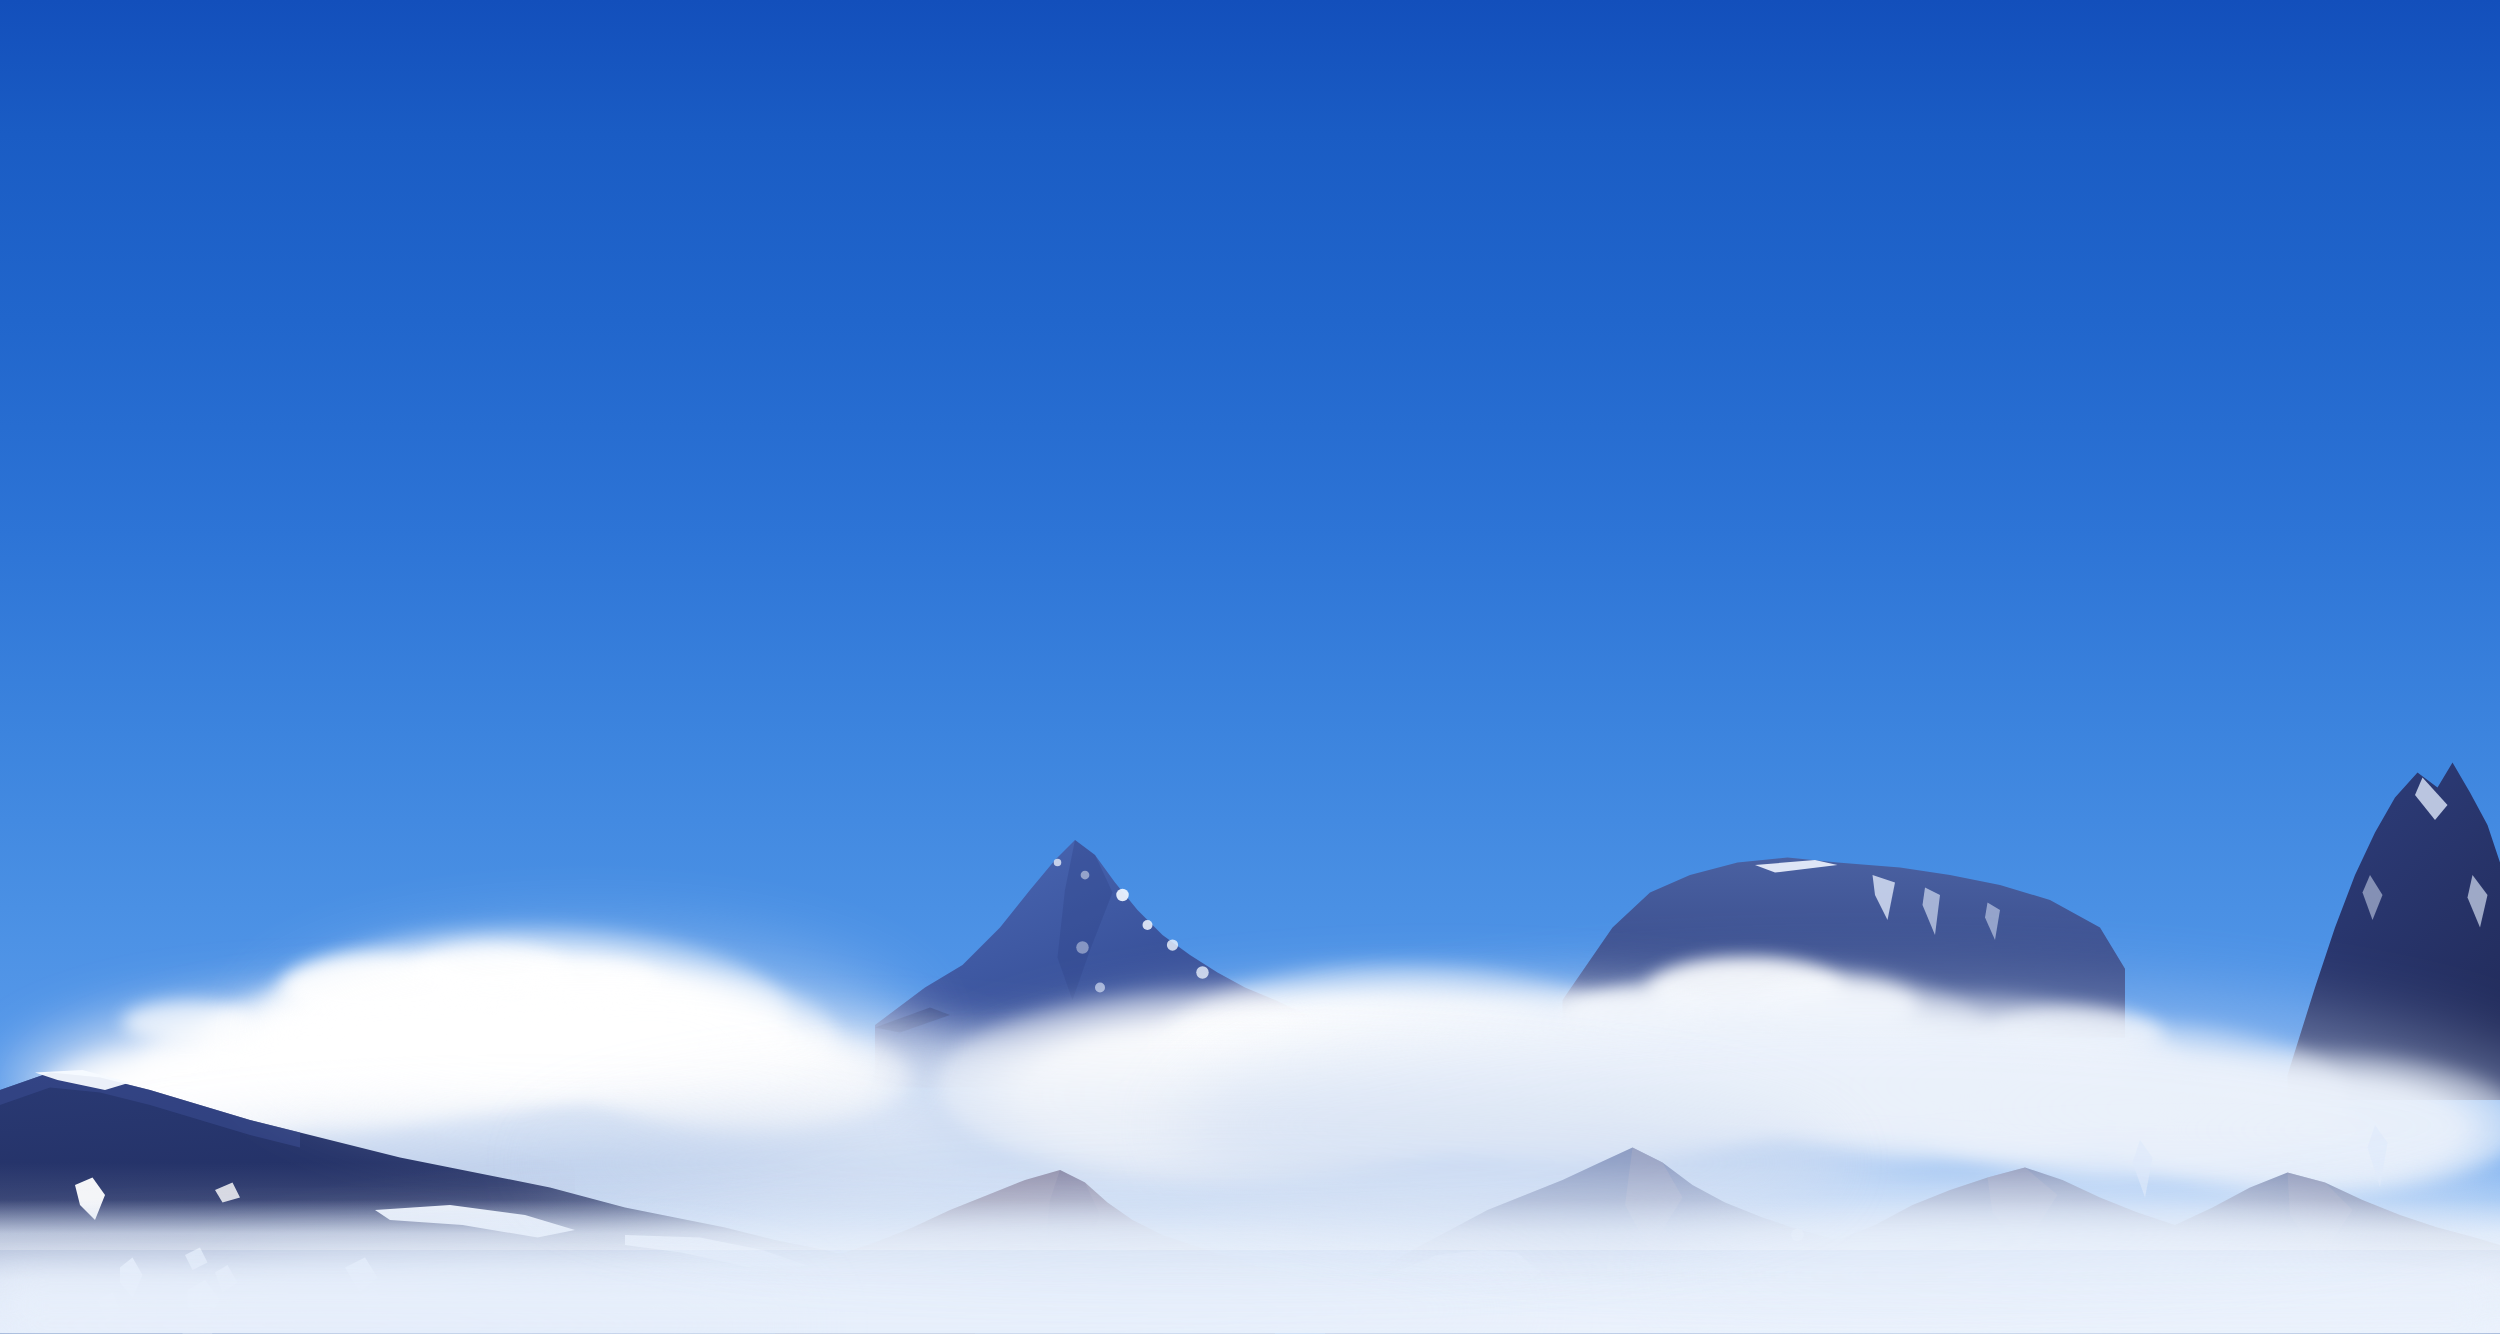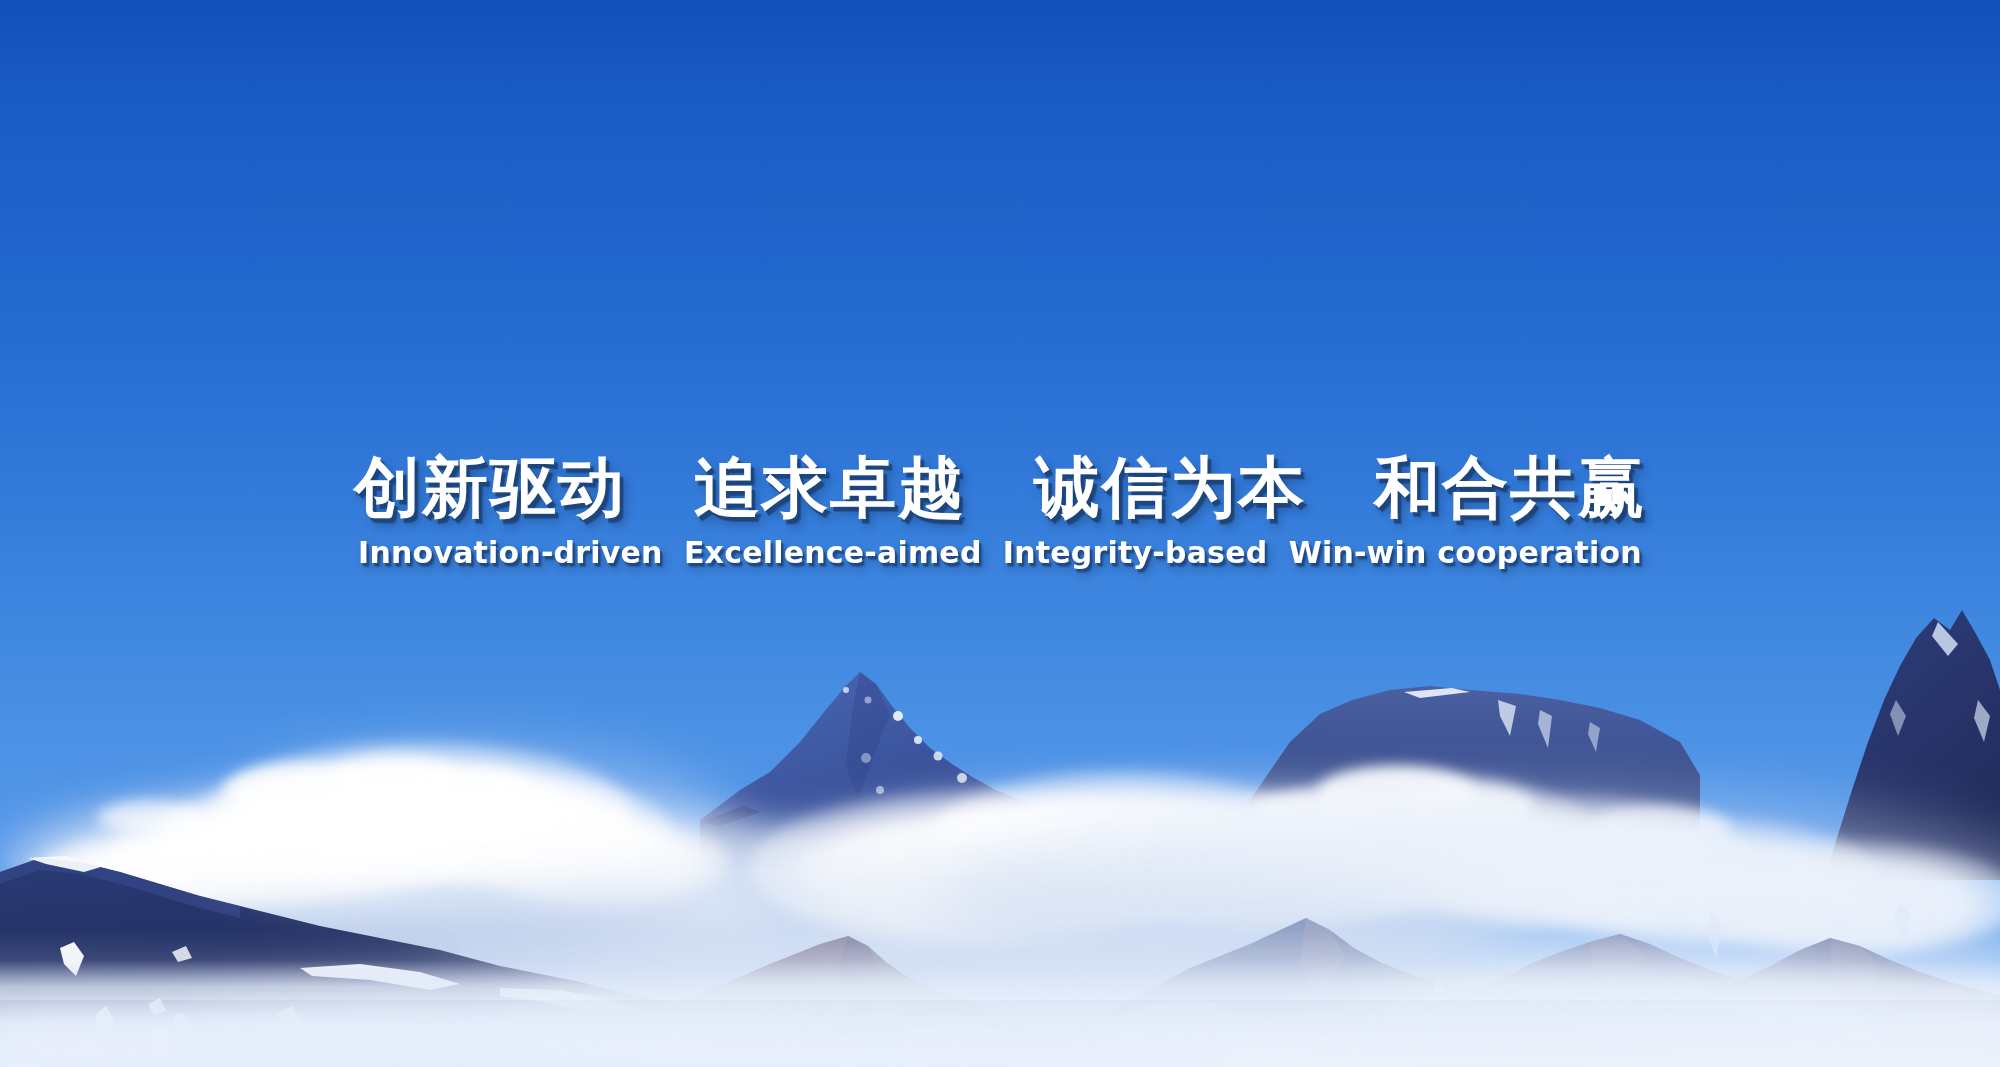--- a/index.html
+++ b/index.html
@@ -313,18 +313,14 @@
 
       <ellipse cx="1500" cy="900" rx="560" ry="110" fill="#cfdef5" opacity=".42" filter="url(#blurL)"></ellipse>
 
       <ellipse cx="470" cy="830" rx="260" ry="80" fill="#ffffff" opacity=".30" filter="url(#blurL)"></ellipse>
 
       <ellipse cx="950" cy="930" rx="520" ry="70" fill="#b9cbe8" opacity=".30" filter="url(#blurL)"></ellipse>
       <rect x="0" y="930" width="2000" height="70" fill="url(#gHaze)" opacity=".45"></rect>
     </g>
   </svg>
 
-  <div class="slogan-block">
-    <div class="slogan-cn">创新驱动　追求卓越　诚信为本　和合共赢</div>
-    <div class="slogan-en">Innovation-driven  Excellence-aimed  Integrity-based  Win-win cooperation</div>
-  </div>
 
 </div>
 
 </body></html>

